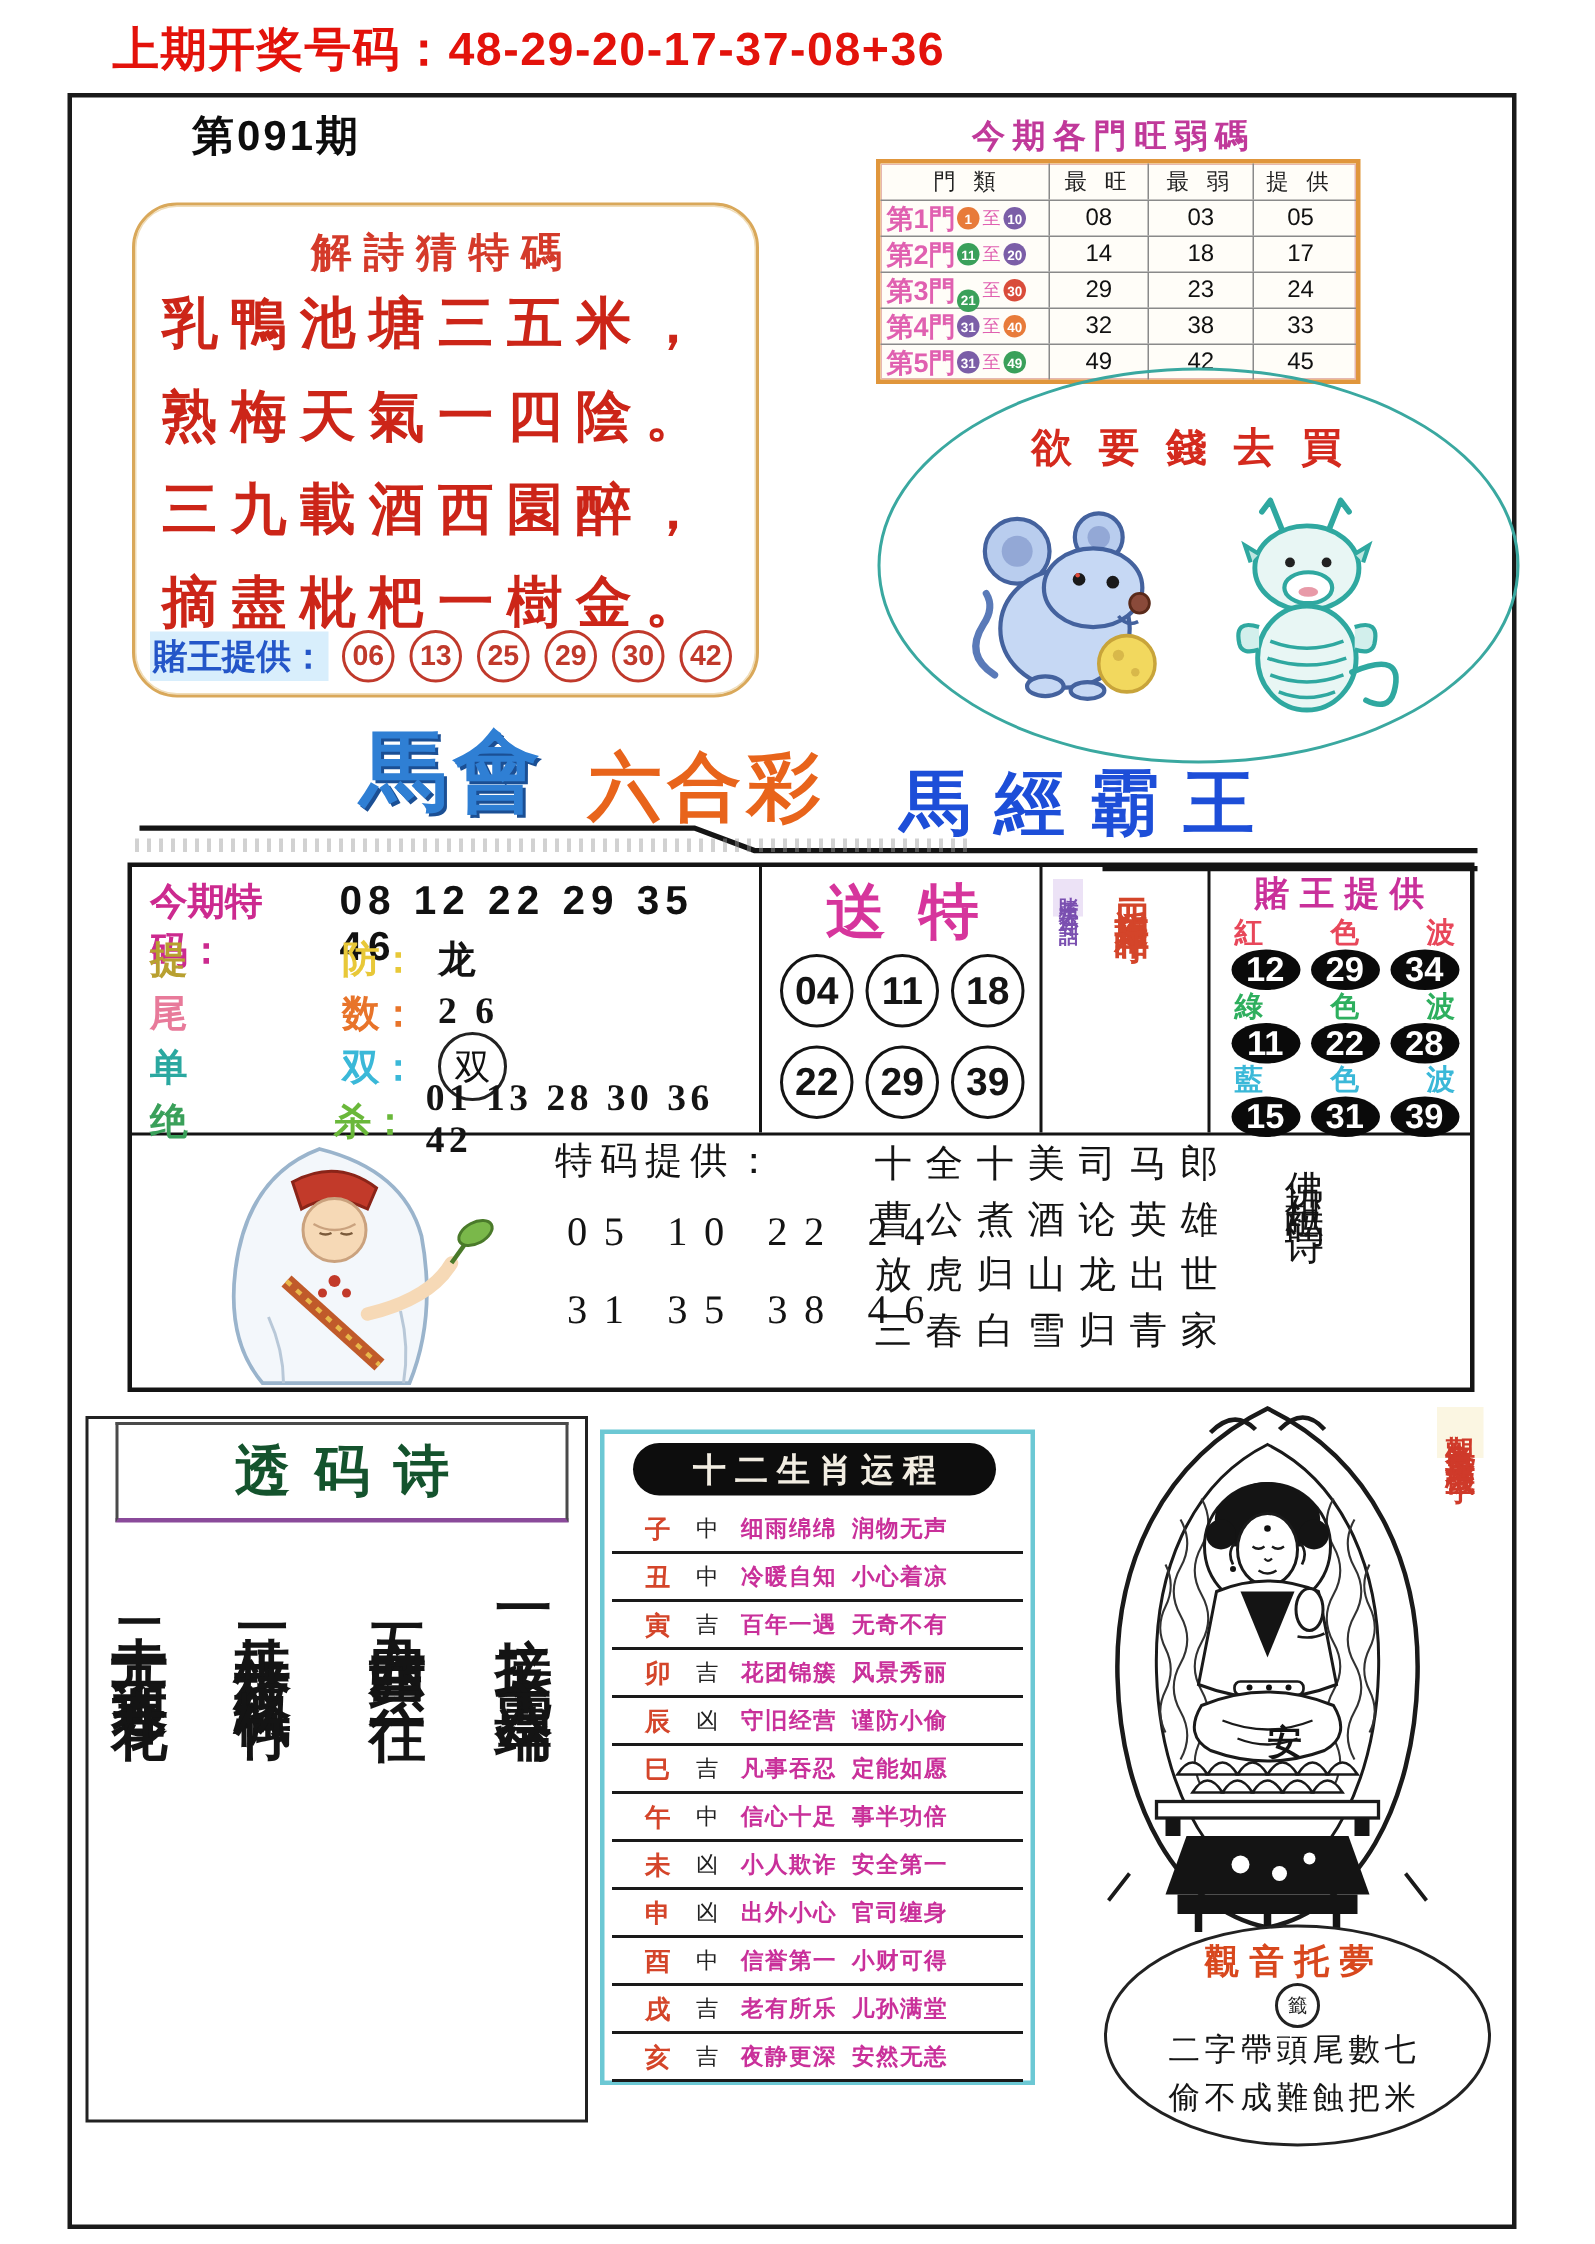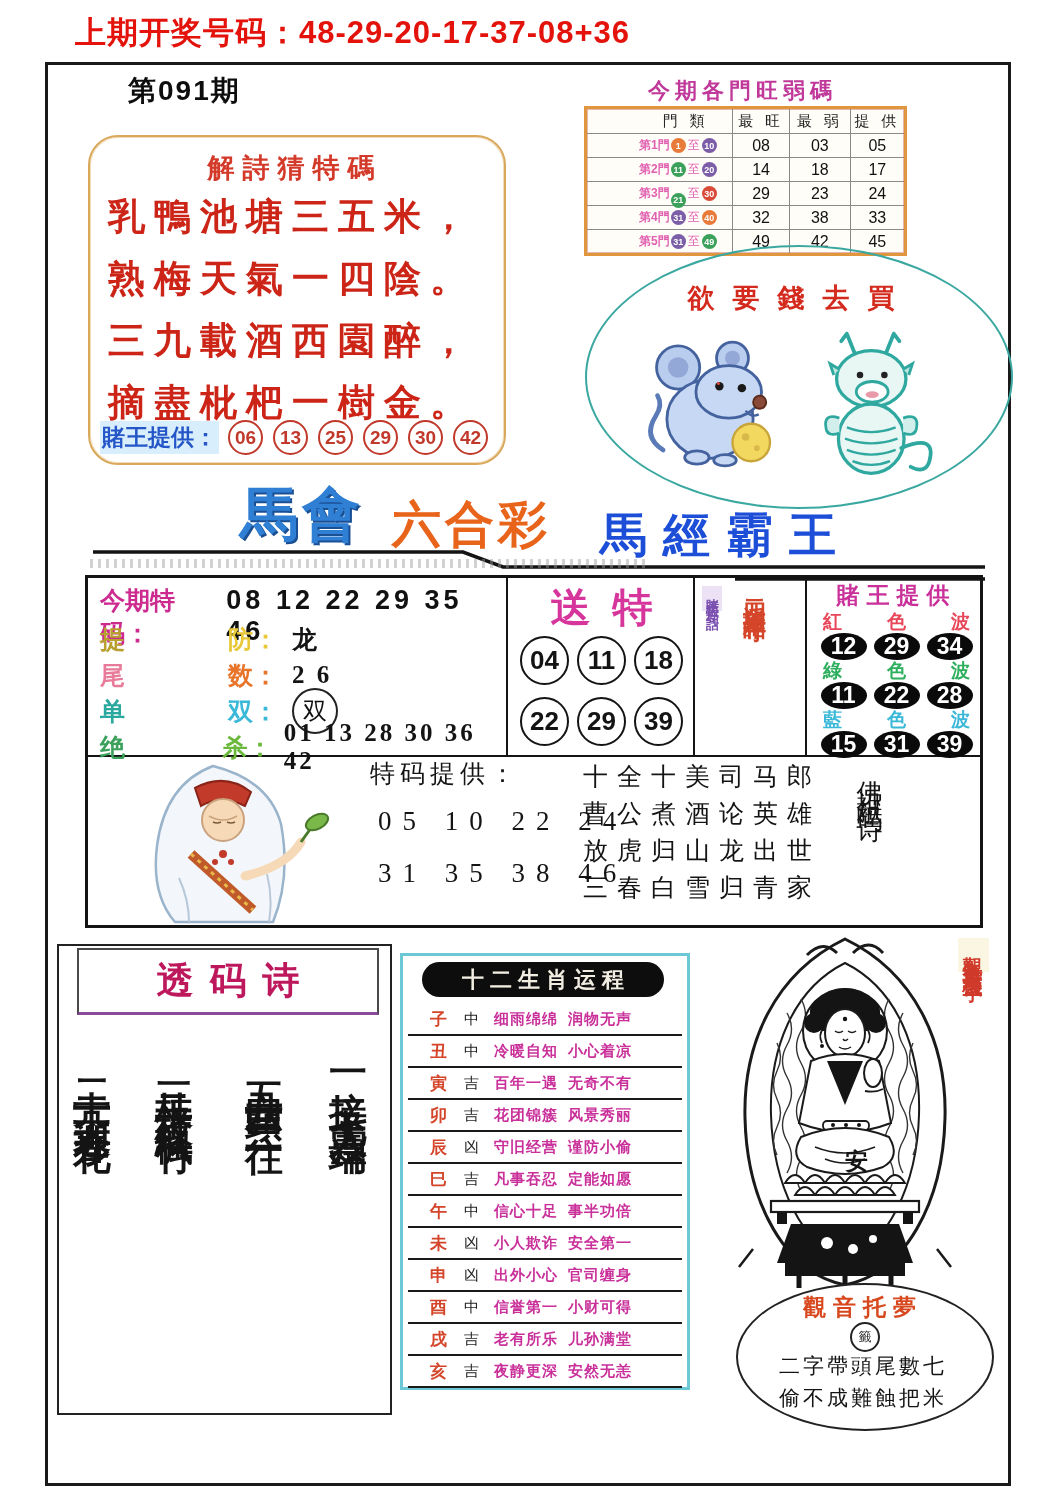--- a/index.html
+++ b/index.html
@@ -9,28 +9,28 @@
   .serif{font-family:"Liberation Serif",serif;}
 
   
   #prev-draw{left:75px;top:12px;font-size:31px;font-weight:bold;color:#e3120b;letter-spacing:1px;white-space:nowrap;}
   #main-border{left:45px;top:62px;width:960px;height:1418px;border:3px solid #1a1a1a;}
   #issue{left:128px;top:72px;font-size:28px;font-weight:bold;color:#0d0d0d;letter-spacing:2px;}
 
   
   #wang-title{left:584px;top:76px;width:317px;text-align:center;font-size:22px;font-weight:bold;color:#c0399a;letter-spacing:5px;}
   #wang-table{left:584px;top:106px;width:317px;border:3px solid #e0963c;background:#fffdf8;box-shadow:0 0 0 1px #e6b7b0 inset;}
-  .wt-row{display:flex;align-items:center;height:23px;border-top:1px solid #8a8a8a;padding-left:48px;}
+  .wt-row{display:flex;align-items:center;height:23px;border-top:1px solid #8a8a8a;}
   .wt-row.head{height:24px;border-top:none;font-family:"Liberation Serif",serif;}
   .wt-c{box-sizing:border-box;height:100%;display:flex;align-items:center;justify-content:center;font-size:16px;}
   .wt-c:not(:first-child){border-left:1px solid #8a8a8a;}
   .c1{width:112px;justify-content:flex-start;padding-left:4px;}
   .c2{width:66px;} .c3{width:70px;} .c4{width:63px;}
   .head .wt-c{font-size:15px;letter-spacing:4px;color:#222;}
-  .gate-name{color:#e060b0;font-weight:bold;font-size:12px;}
+  .gate-name{color:#e060b0;font-weight:bold;font-size:18px;}
   .zhi{color:#e060b0;font-size:12px;margin:0 1px;}
   .mc{display:inline-flex;align-items:center;justify-content:center;width:15px;height:15px;border-radius:50%;
       color:#fff;font-size:9px;font-weight:bold;margin:0 1px;flex:none;}
 
   
   #poem-box{left:88px;top:135px;width:414px;height:326px;border:2px solid #d9a85a;border-radius:30px;box-shadow:0 0 0 1px #f0ddb8 inset;}
   #poem-title{left:88px;top:150px;width:414px;text-align:center;font-size:27px;font-weight:bold;color:#d43a2a;letter-spacing:8px;}
   #poem-lines{left:108px;top:186px;width:390px;}
   .poem-line{font-family:"Liberation Serif",serif;font-size:37px;font-weight:bold;color:#cc2518;letter-spacing:9px;line-height:62px;white-space:nowrap;}
   #poem-provider{left:100px;top:420px;display:flex;align-items:center;gap:9px;}
@@ -87,21 +87,21 @@
   #tema-line2{left:378px;top:858px;font-size:27px;color:#141414;letter-spacing:11px;}
   #verses{left:583px;top:758px;}
   .verse-line{font-family:"Liberation Serif",serif;font-size:25px;color:#141414;letter-spacing:9px;line-height:37px;white-space:nowrap;}
   #verse-title{left:852px;top:760px;writing-mode:vertical-rl;text-orientation:upright;font-size:26px;color:#141414;
                letter-spacing:9px;font-family:"Liberation Serif",serif;}
 
   
   #left-region{left:57px;top:944px;width:335px;height:471px;border:2px solid #222;box-sizing:border-box;}
   #touma-title-box{left:77px;top:948px;width:298px;height:62px;border:2px solid #4a4a4a;border-bottom:3px solid #8a4a9a;
                    display:flex;align-items:center;justify-content:center;}
-  #touma-title{font-size:37px;font-weight:bold;color:#be185d;letter-spacing:16px;text-indent:16px;font-family:Liberation Mono, monospace;}
+  #touma-title{font-size:37px;font-weight:bold;color:#14532d;letter-spacing:16px;text-indent:16px;font-family:Liberation Mono, monospace;}
   .touma-col{position:absolute;writing-mode:vertical-rl;text-orientation:upright;font-family:"Liberation Serif",serif;
              font-size:38px;color:#141414;letter-spacing:9px;top:1052px;font-weight:bold;}
 
   
   #zt-box{left:400px;top:953px;width:290px;height:437px;border:3px solid #6cc8d4;box-sizing:border-box;background:#fff;}
   #zt-pill{left:422px;top:962px;width:242px;height:35px;background:#0d0d0d;border-radius:18px;display:flex;align-items:center;justify-content:center;}
   #zt-title{color:#f2ede2;font-size:22px;font-weight:bold;letter-spacing:6px;text-indent:6px;}
   #zodiac-rows{left:404px;top:1004px;width:282px;}
   .zt-row{display:flex;align-items:center;height:30px;border-bottom:2px solid #1a1a1a;margin:0 4px;}
   .zt-z{width:26px;margin-left:22px;color:#d4452a;font-size:17px;font-weight:bold;font-family:"Liberation Serif",serif;}

